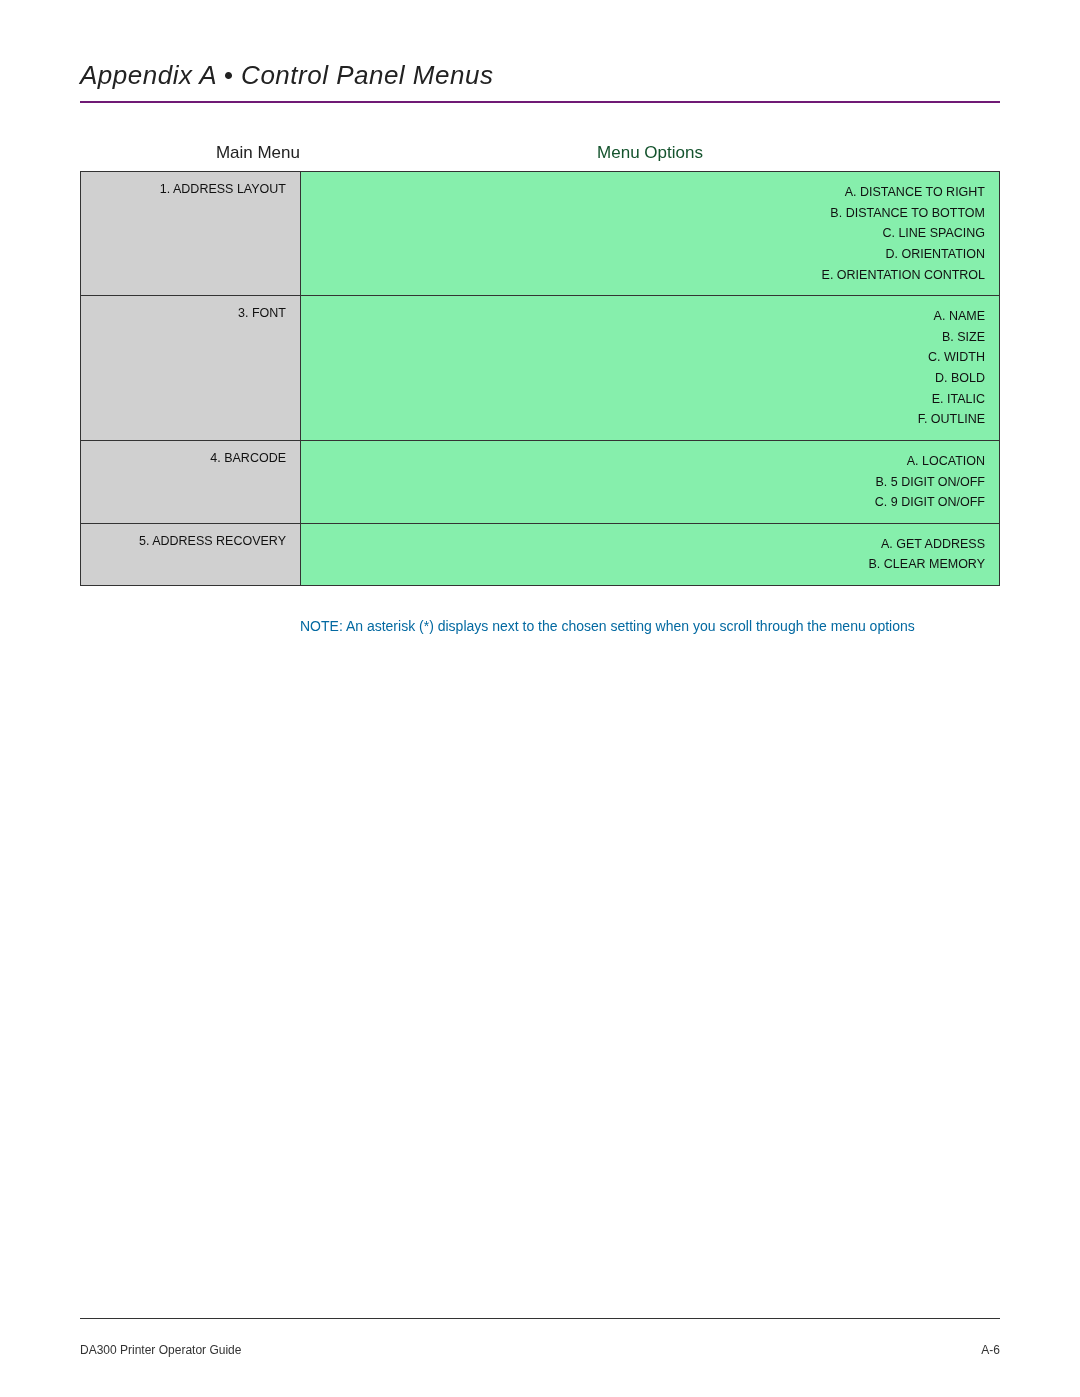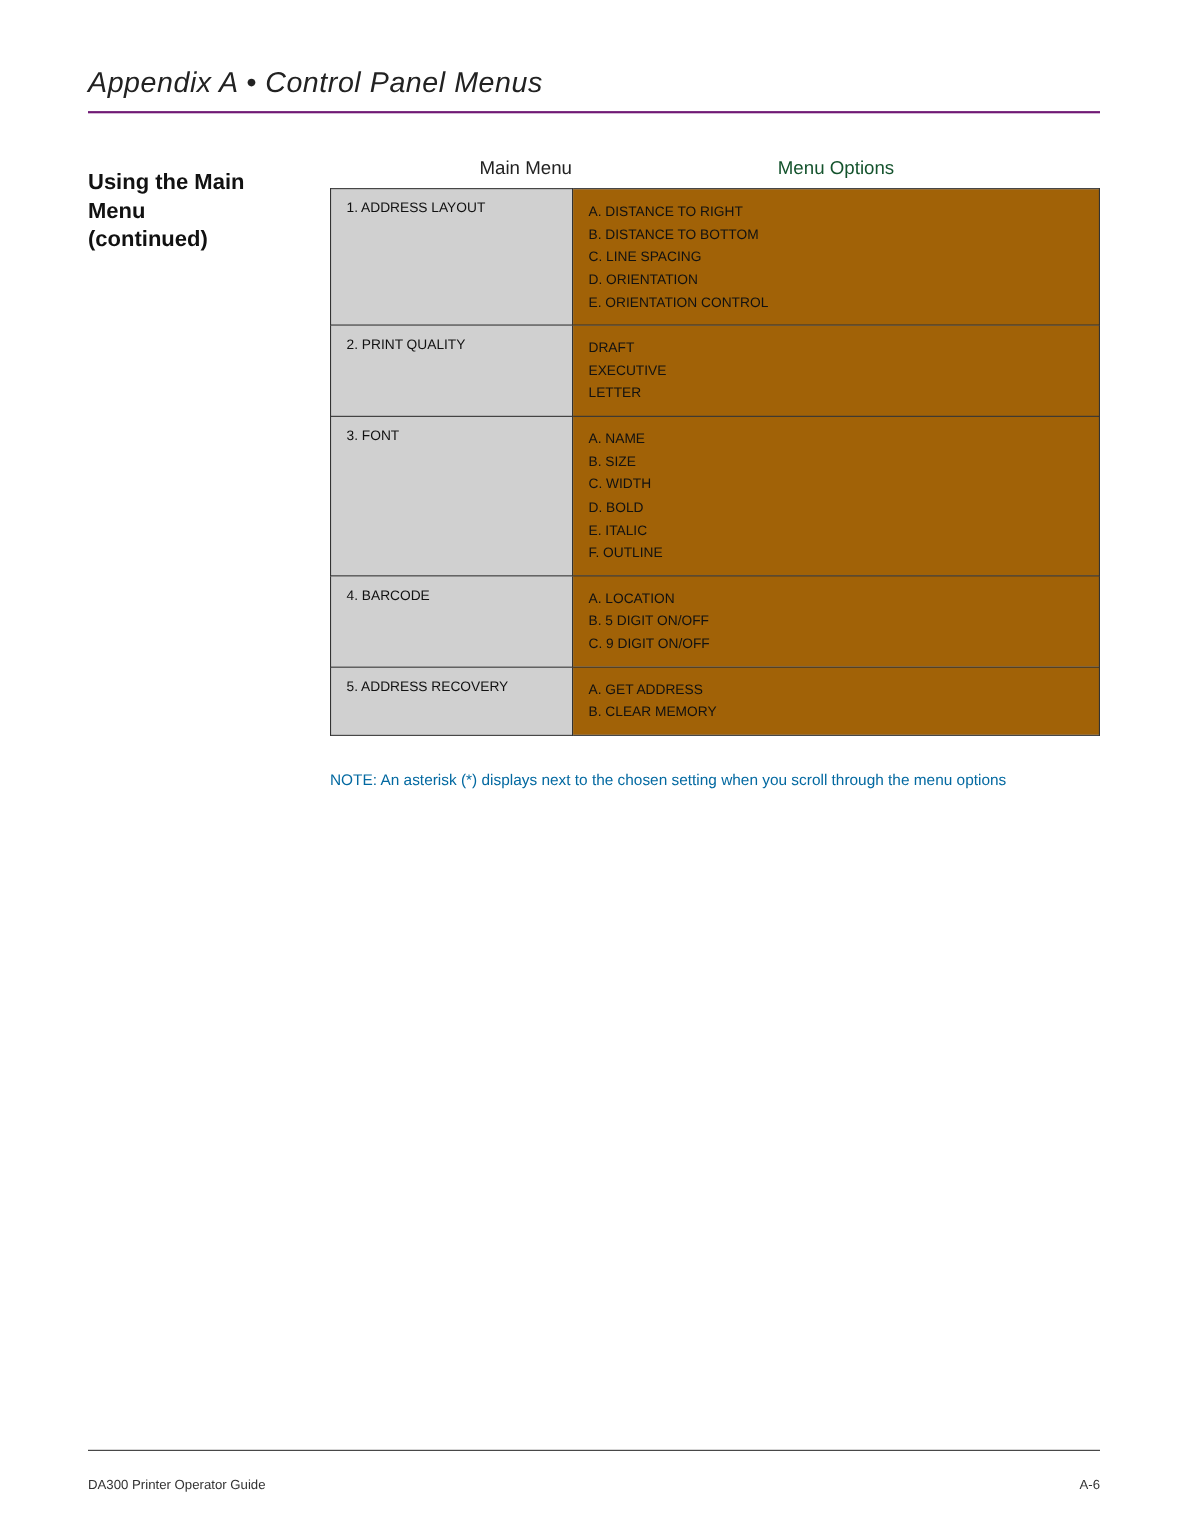--- a/index.html
+++ b/index.html
@@ -90,33 +90,34 @@
     .menu-table tr td.main-cell {
       width: 220px;
       background-color: #d0d0d0;
       font-size: 12.5px;
       font-weight: normal;
       vertical-align: top;
       padding-top: 10px;
     }
 
     .menu-table tr td.options-cell {
-      background-color: #a16207;
+      background-color: #86efac;
       font-size: 12.5px;
       line-height: 1.6;
     }
 
     .menu-table tr td.main-cell .menu-number {
       font-size: 12.5px;
     }
 
     
     .menu-table tr td {
       height: auto;
       min-height: 60px;
+      text-align: right;
     }
 
     .note-section {
       margin-top: 30px;
       font-size: 14px;
       color: #0369a1;
       line-height: 1.5;
       max-width: 700px;
       margin-left: 220px;
     }
@@ -141,53 +142,38 @@
   </style>
 </head>
 <body>
 
 <div class="page-header">
   <span class="page-title">Appendix A • Control Panel Menus</span>
 </div>
 
 <div class="content-section">
 
-  <div class="left-label">
-    <h2>
-      <span>Using the Main</span><br>
-      <span>Menu</span><br>
-      <span>(continued)</span>
-    </h2>
-  </div>
 
   <div class="table-area">
 
     <div class="column-headers">
       <div class="col-header-main">Main Menu</div>
       <div class="col-header-options">Menu Options</div>
     </div>
 
     <table class="menu-table">
       <tbody id="menu-tbody">
       <tr>
             <td class="main-cell"><span class="menu-number">1.  ADDRESS LAYOUT</span></td>
             <td class="options-cell">
               <span class="options-line">A.  DISTANCE TO RIGHT</span>
               <span class="options-line">B.  DISTANCE TO BOTTOM</span>
               <span class="options-line">C.  LINE SPACING</span>
               <span class="options-line">D.  ORIENTATION</span>
               <span class="options-line">E.  ORIENTATION CONTROL</span>
-            </td>
-          </tr>
-          <tr>
-            <td class="main-cell"><span class="menu-number">2.  PRINT QUALITY</span></td>
-            <td class="options-cell">
-              <span class="options-line">DRAFT</span>
-              <span class="options-line">EXECUTIVE</span>
-              <span class="options-line">LETTER</span>
             </td>
           </tr>
           <tr>
             <td class="main-cell"><span class="menu-number">3.  FONT</span></td>
             <td class="options-cell">
               <span class="options-line">A.  NAME</span>
               <span class="options-line">B.  SIZE</span>
               <span class="options-line">C.  WIDTH</span>
               <span class="options-line">D.  BOLD</span>
               <span class="options-line">E.  ITALIC</span>

